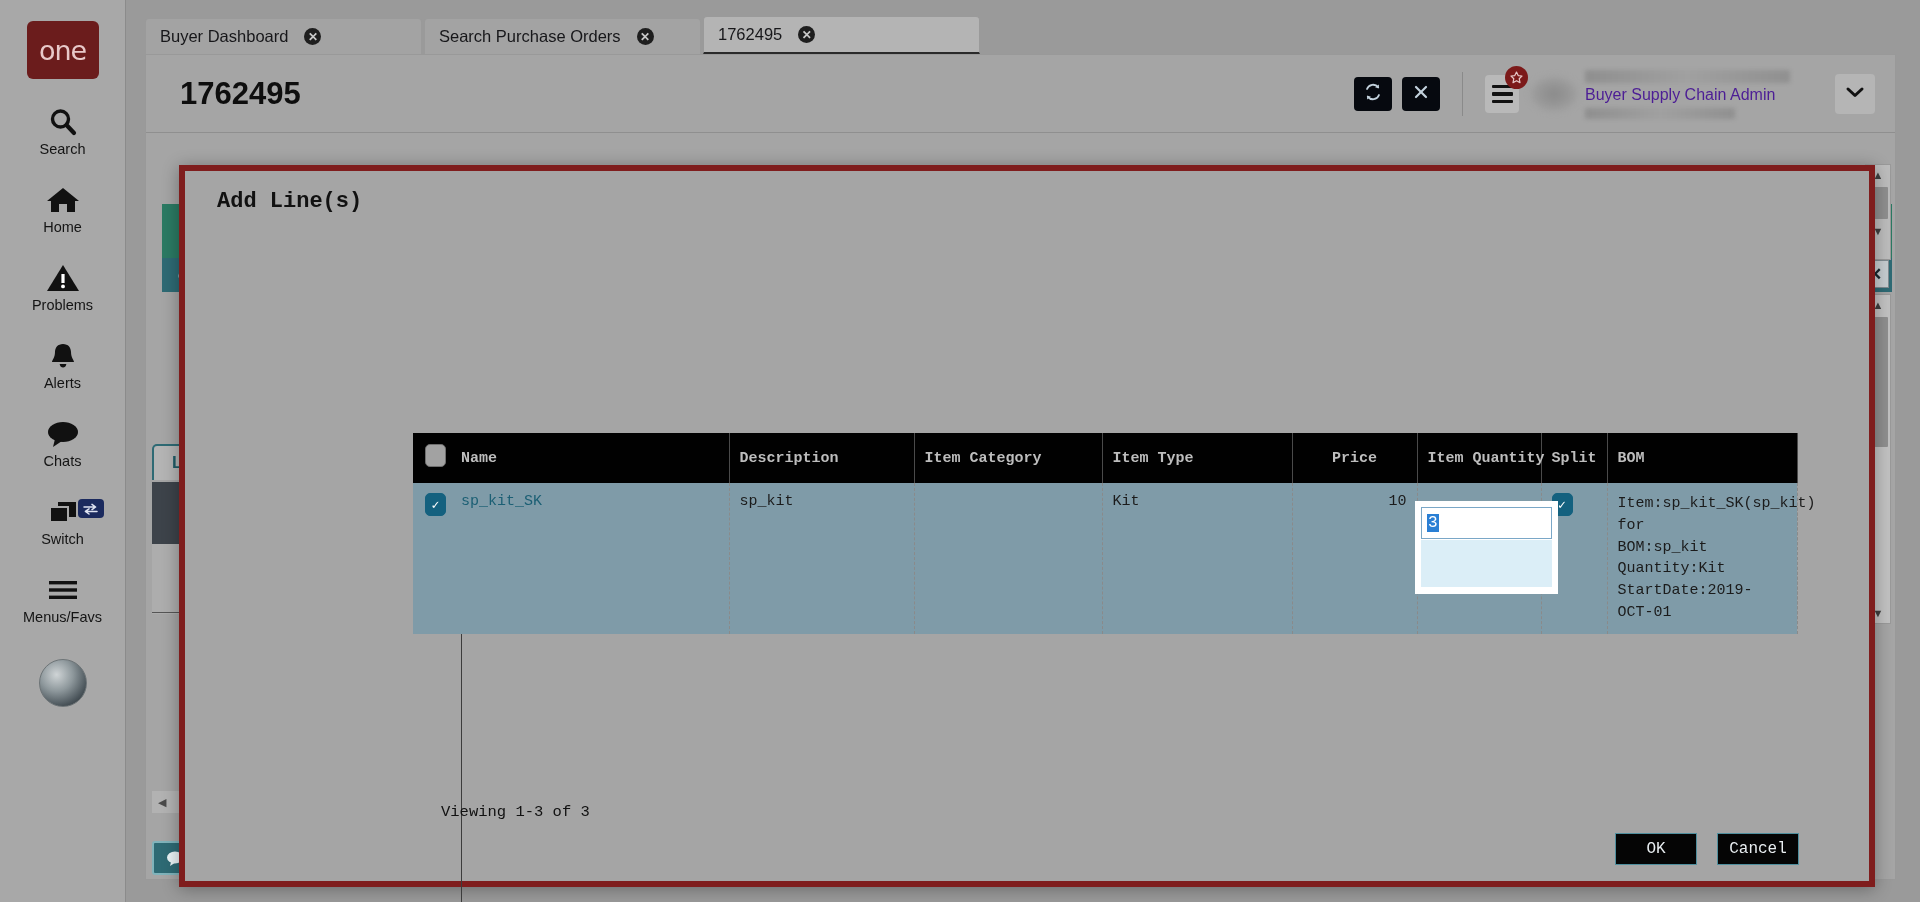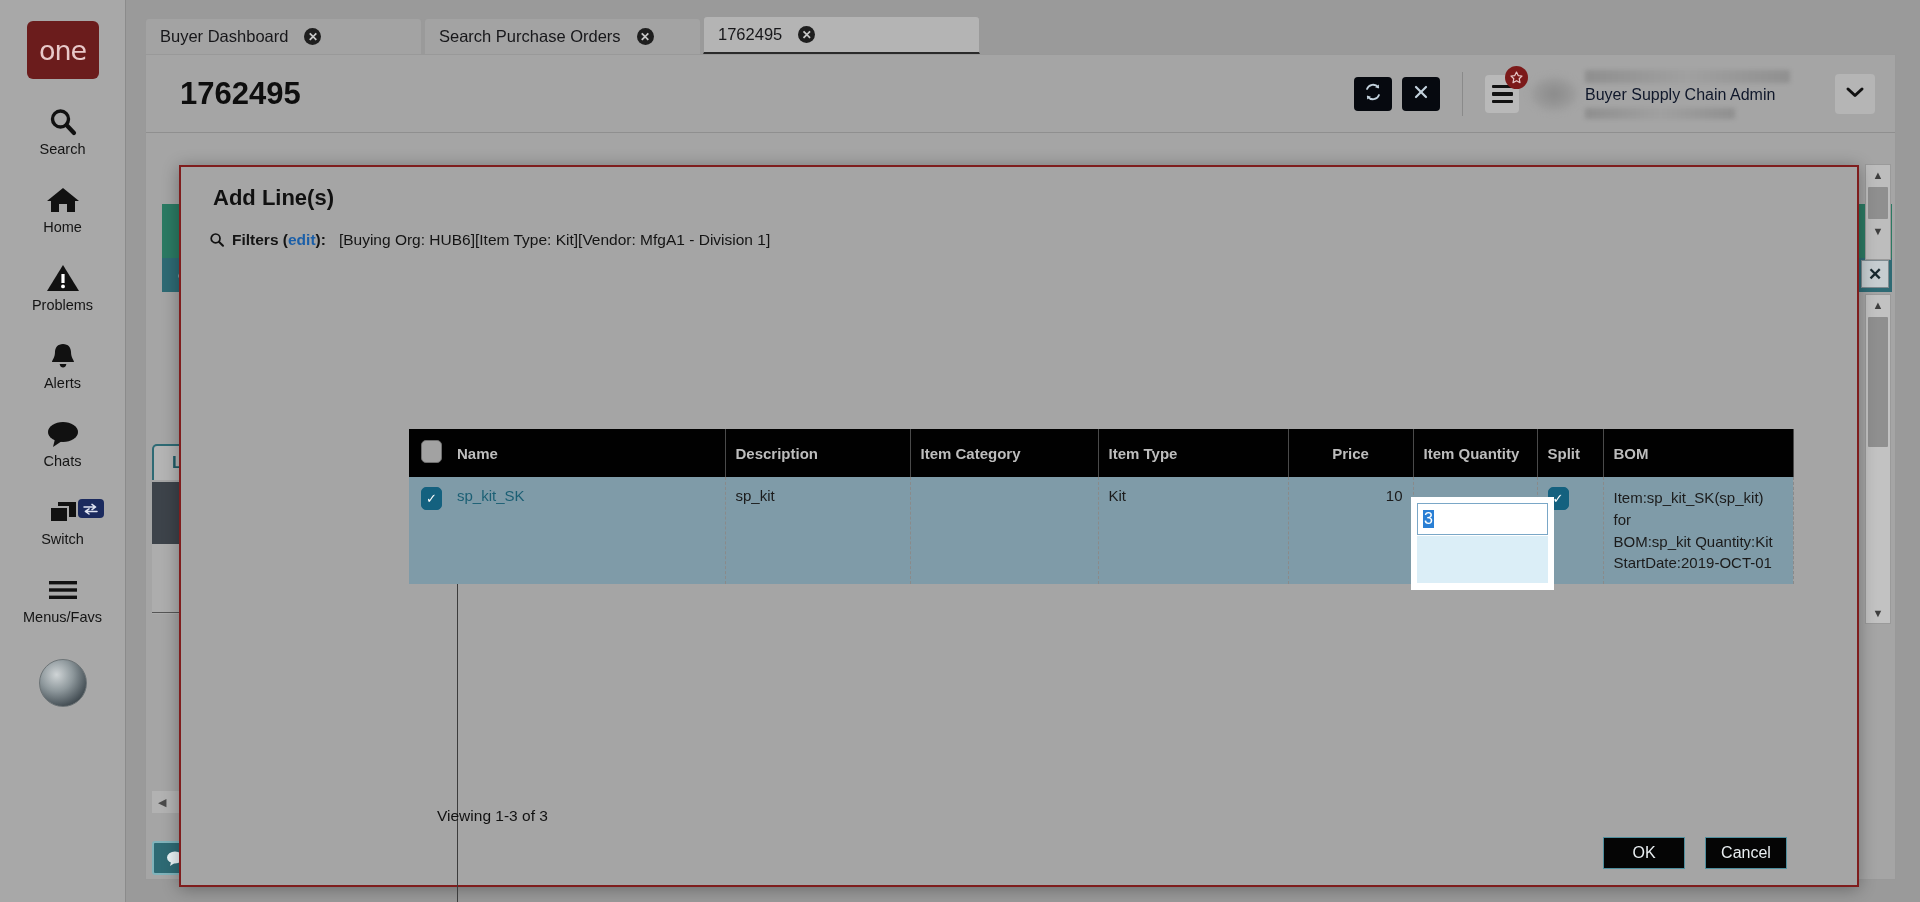--- a/index.html
+++ b/index.html
@@ -101,21 +101,21 @@
     background: radial-gradient(ellipse at 50% 50%, #8a8a8a 0%, #9b9b9b 60%, #a3a3a3 100%);
     filter: blur(3px);
   }
   #user-block { width: 250px; padding-right: 6px; }
   .redact {
     height: 13px; background: linear-gradient(90deg,#8f8f8f,#a0a0a0,#909090);
     filter: blur(2.2px); border-radius: 2px;
   }
   #user-name-redact { width: 205px; margin-bottom: 3px; }
   #user-org-redact { width: 150px; margin-top: 4px; height: 11px; }
-  #user-role { font-size: 16px; color: #0f172a; }
+  #user-role { font-size: 16px; color: #4c1d95; }
   #user-caret {
     width: 40px; height: 40px; background: #b5b5b5; border-radius: 4px;
     display: flex; align-items: center; justify-content: center; cursor: pointer; margin-right: 20px;
   }
 
   
   #bg-content { position: absolute; left: 0; top: 79px; right: 0; bottom: 0; overflow: hidden; }
   #bg-status-chip {
     position: absolute; left: 16px; top: 70px; width: 1730px; height: 54px;
     background: #2b7a63; display: flex; align-items: center; padding-left: 18px;
@@ -184,23 +184,23 @@
   }
   #bg-actions-btn {
     position: absolute; right: 36px; bottom: 4px; width: 90px; height: 32px;
     background: #3e5a63; border: 2px solid #7fb3bb; border-radius: 3px;
     color: #e7f1f3; font-size: 15px; display: flex; align-items: center;
     justify-content: flex-end; padding-right: 10px; gap: 10px;
   }
 
   
   #modal {
-    position: absolute; left: 33px; top: 110px; right: 36px; height: 722px;
-    background: #a5a5a5; border: 2px solid #7f1d1d;
-    box-shadow: 0 2px 16px rgba(0,0,0,.32); z-index: 20;
+    position: absolute; left: 33px; top: 110px; right: 20px; height: 722px;
+    background: #a5a5a5; border: 6px solid #7f1d1d;
+    box-shadow: 0 2px 16px rgba(0,0,0,.32); z-index: 20; font-family: Liberation Mono, monospace;
   }
   #modal-title {
     margin: 18px 0 0 32px; font-size: 22px; font-weight: bold; color: #111;
   }
   #filters-row {
     margin: 20px 0 0 28px; display: flex; align-items: center; font-size: 15.5px; color: #141414;
   }
   #filters-icon { margin-right: 7px; display: flex; align-items: center; }
   #filters-label { font-weight: bold; }
   #filters-edit { color: #1b5fa8; font-weight: bold; cursor: pointer; }
@@ -459,33 +459,20 @@
       </div>
       <div id="bg-actions-btn">
         <span>s</span>
         <span>▼</span>
       </div>
     </div>
 
     <div id="modal">
       <div id="modal-title">Add Line(s)</div>
 
-      <div id="filters-row">
-        <span id="filters-icon">
-          <svg width="16" height="16" viewBox="0 0 16 16">
-              <circle cx="6.6" cy="6.4" r="4.4" fill="none" stroke="#111" stroke-width="1.7"></circle>
-              <line x1="9.9" y1="9.7" x2="14" y2="13.8" stroke="#111" stroke-width="2" stroke-linecap="round"></line>
-            </svg>
-        </span>
-        <span id="filters-label">Filters</span>
-        <span style="font-weight:bold;white-space:pre;"> (</span>
-        <span id="filters-edit">edit</span>
-        <span style="font-weight:bold;">):</span>
-        <span id="filters-value">[Buying Org: HUB6][Item Type: Kit][Vendor: MfgA1 - Division 1]</span>
-      </div>
 
       <div id="grid-left-rule"></div>
 
       <div id="grid-wrap">
         <table id="item-grid">
           <colgroup>
             <col style="width:38px">
               <col style="width:278px">
               <col style="width:185px">
             <col style="width:188px">

